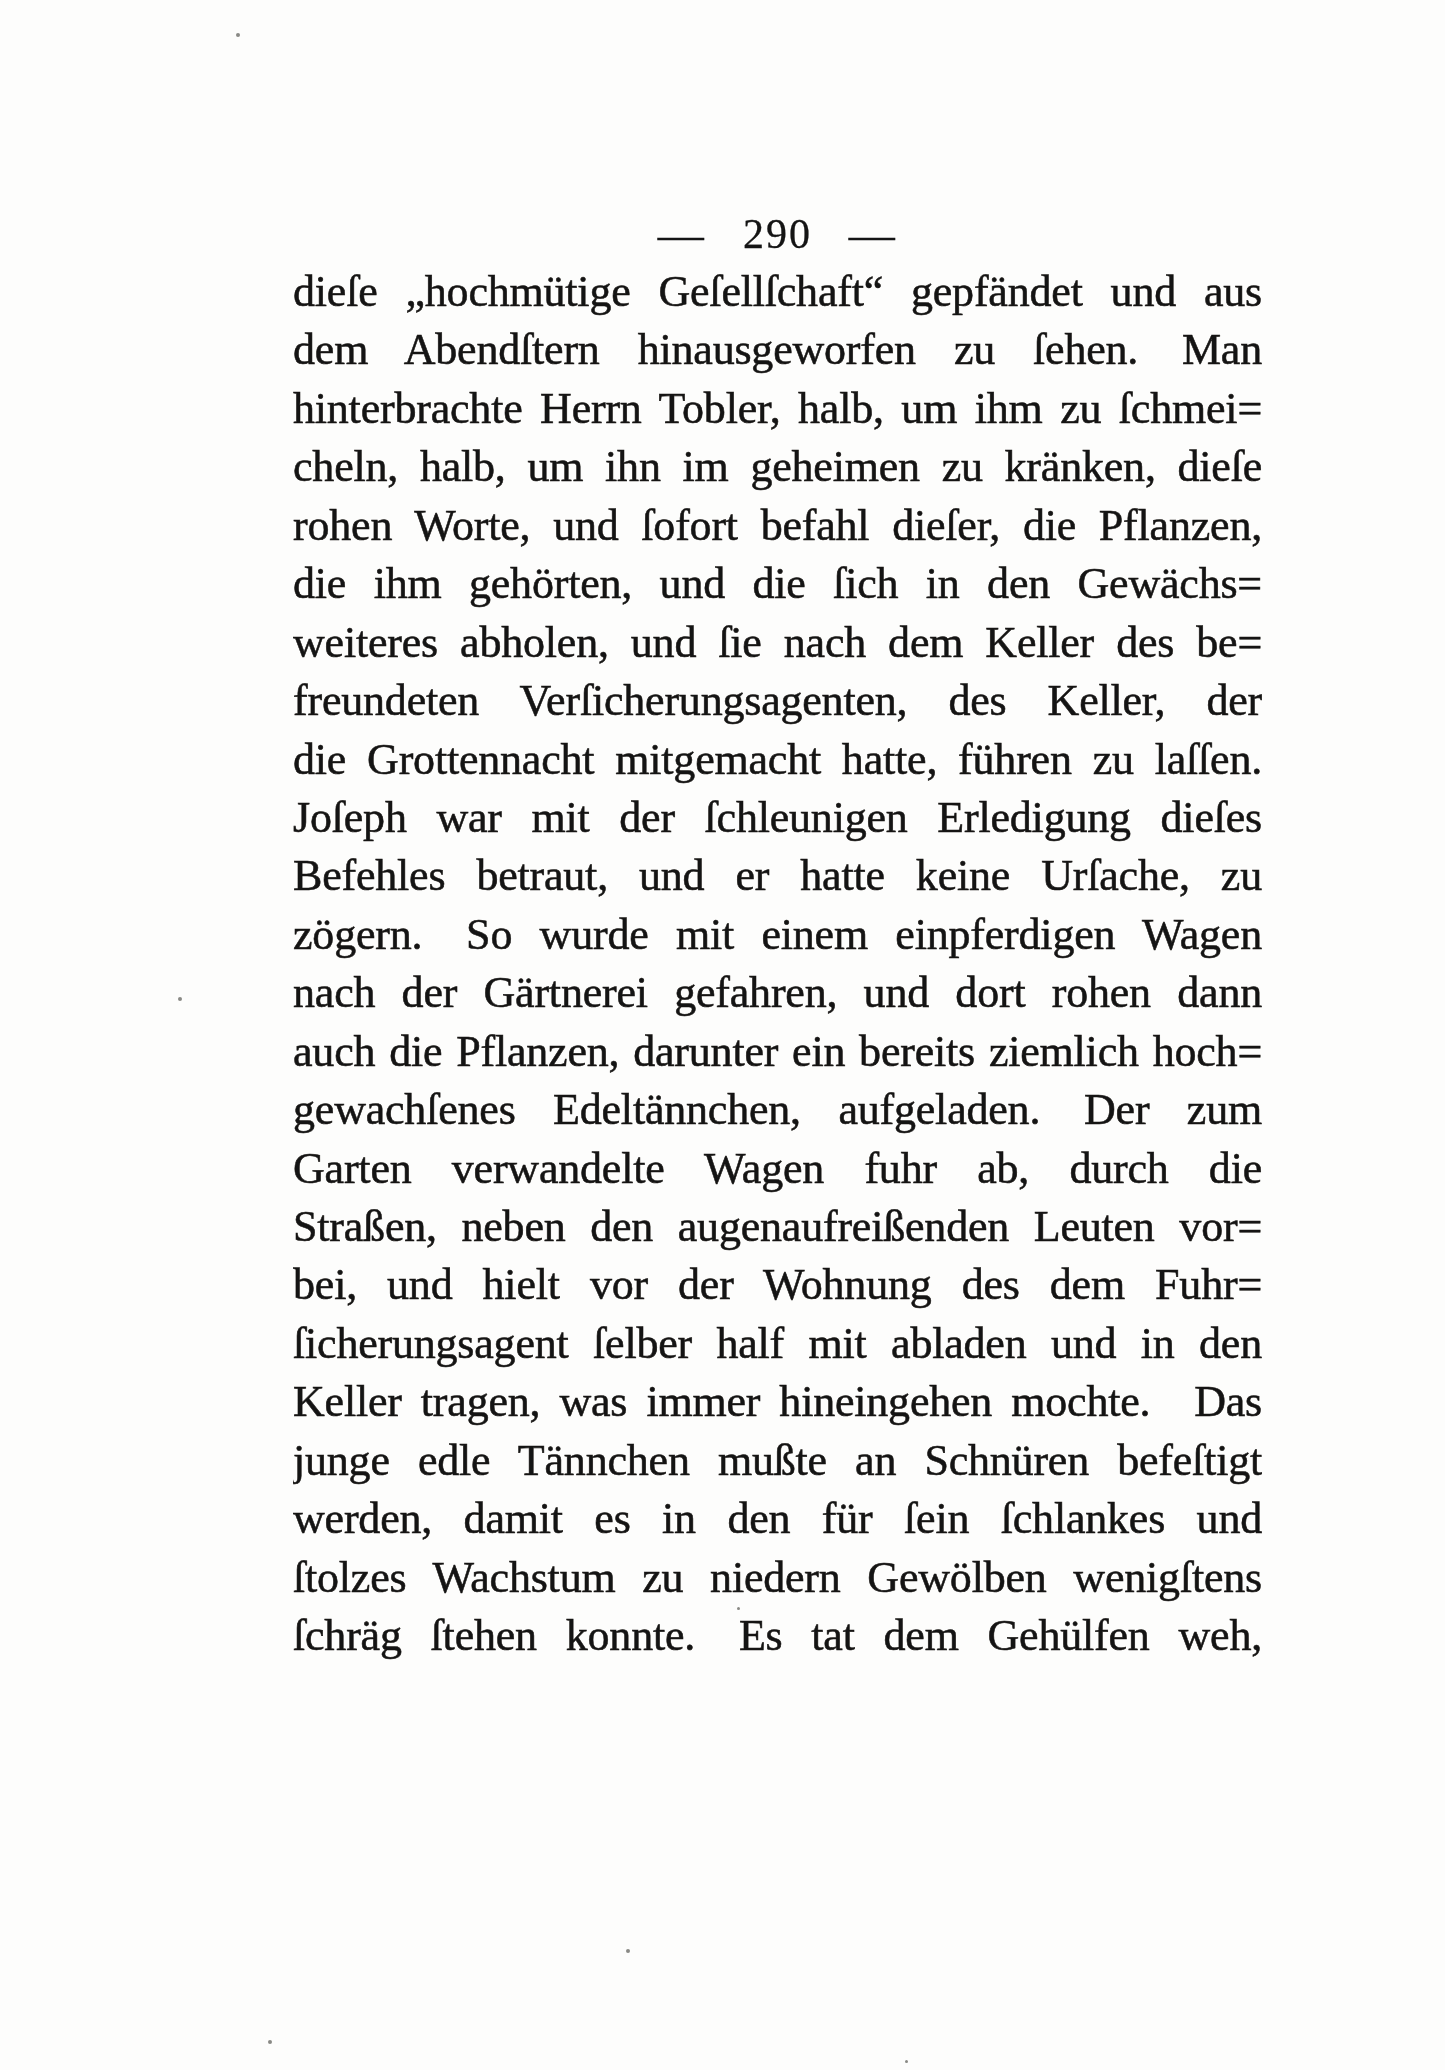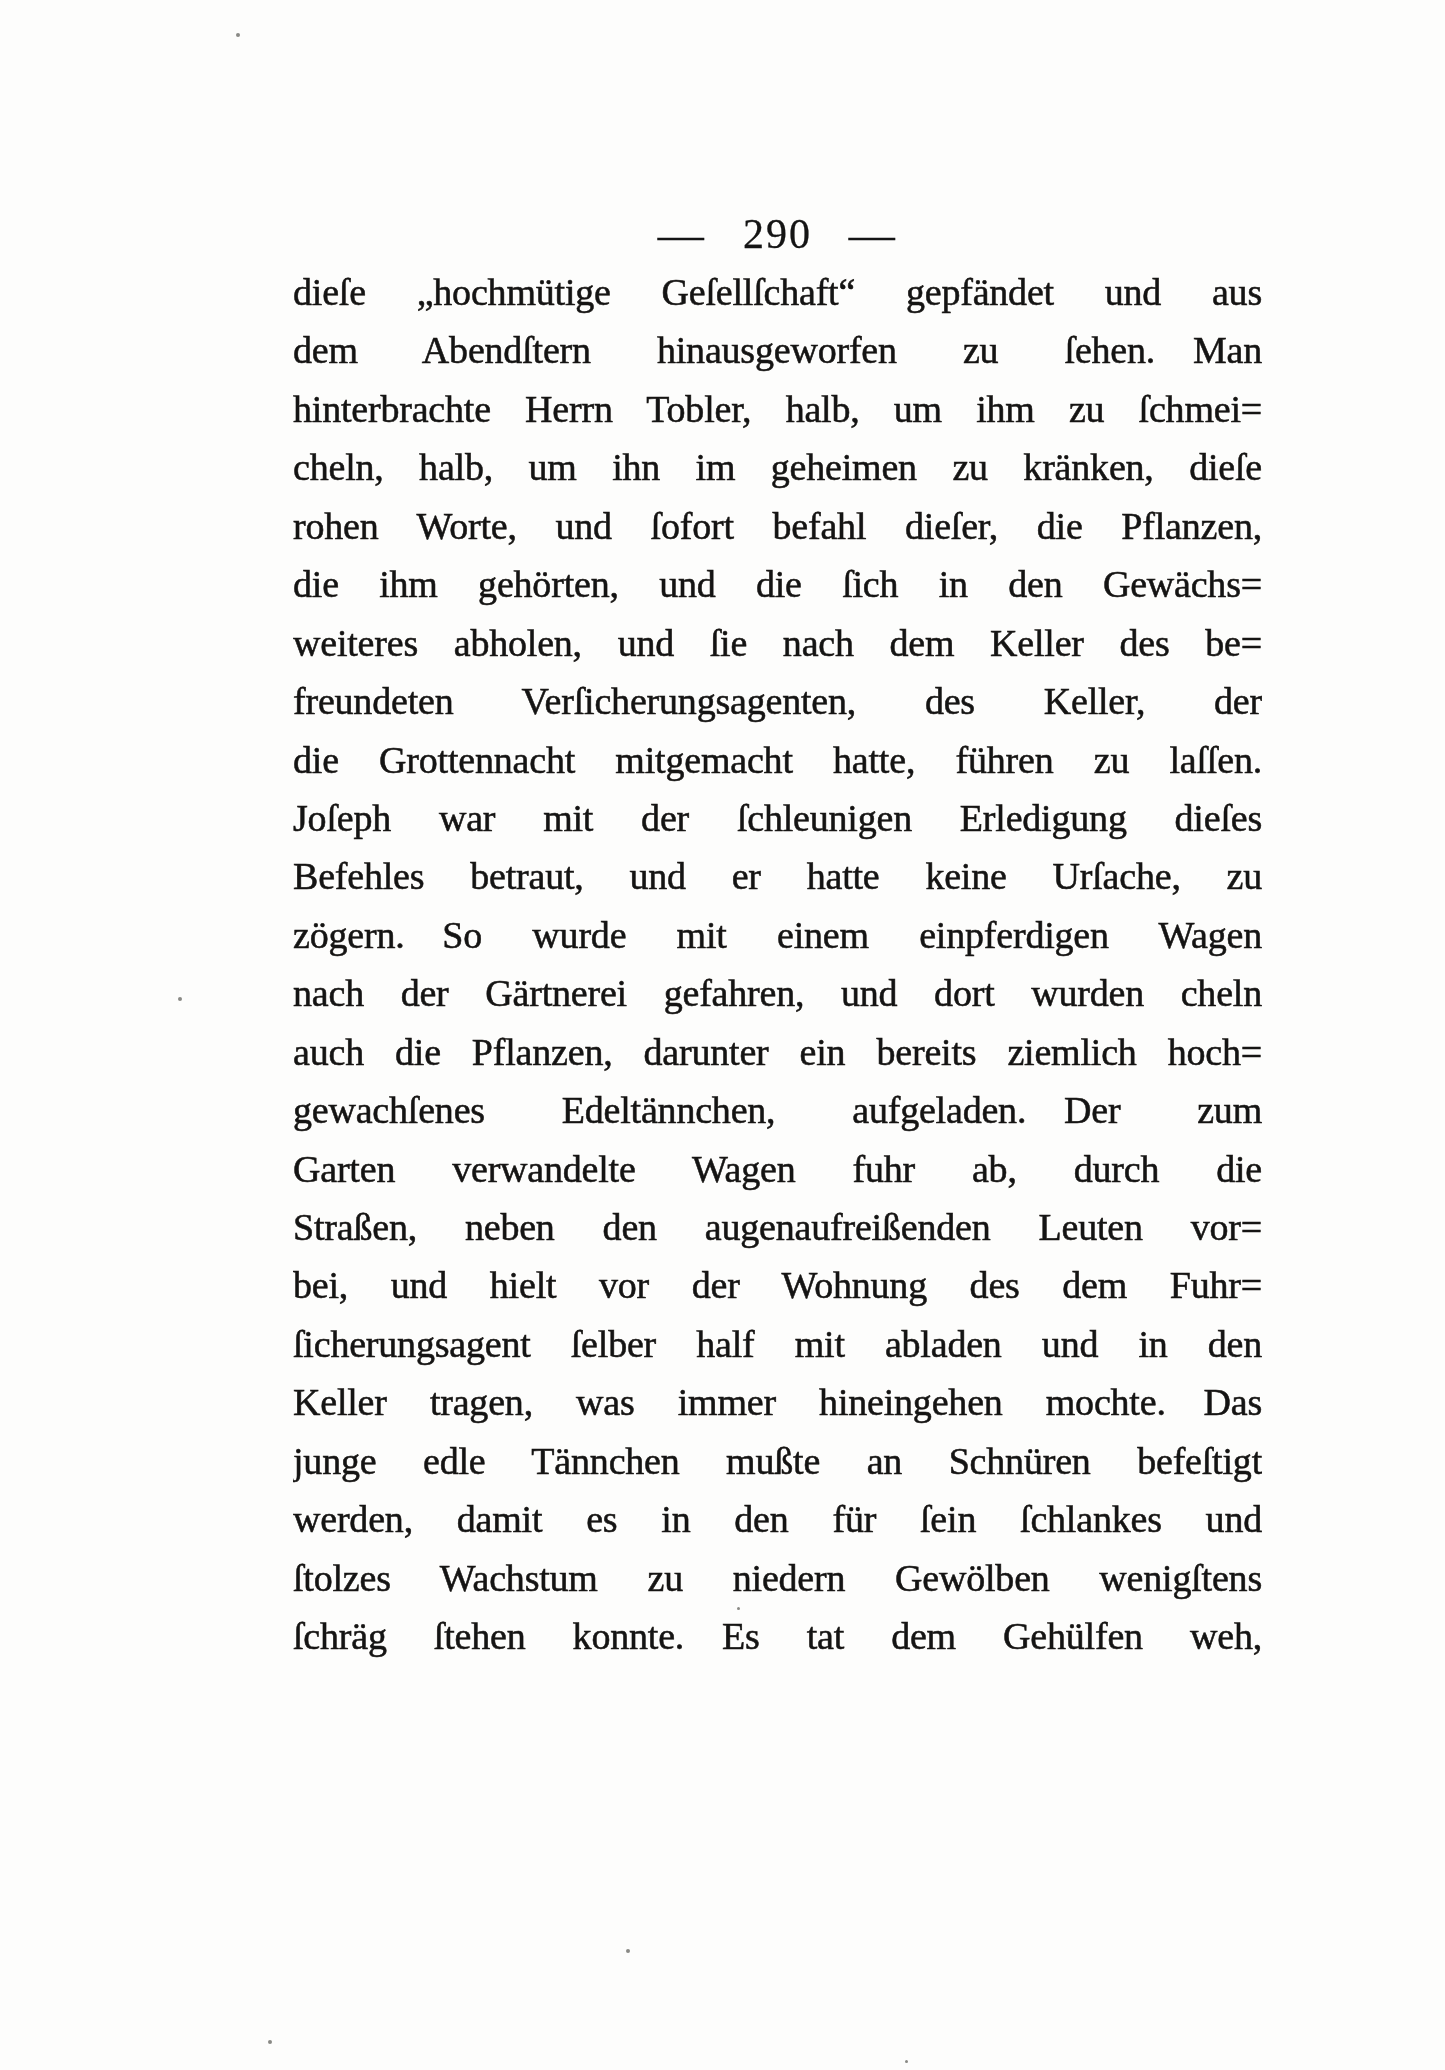--- a/index.html
+++ b/index.html
@@ -33,21 +33,21 @@
   }
   .folio .dash {
     font-size: 40px;
     transform: scaleX(1.15);
   }
   .text-block {
     position: absolute;
     top: 263px;
     left: 293px;
     width: 969px;
-    font-size: 38px;
+    font-size: 44px;
     letter-spacing: -0.2px;
     -webkit-text-stroke: 0.55px #181512;
   }
   .text-line {
     height: 58.45px;
     line-height: 58.45px;
     text-align: justify;
     text-align-last: justify;
     overflow: hidden;
     white-space: nowrap;
@@ -76,21 +76,21 @@
     <div class="text-line">hinterbrachte Herrn Tobler, halb, um ihm zu ſchmei=</div>
     <div class="text-line">cheln, halb, um ihn im geheimen zu kränken, dieſe</div>
     <div class="text-line">rohen Worte, und ſofort befahl dieſer, die Pflanzen,</div>
     <div class="text-line">die ihm gehörten, und die ſich in den Gewächs=</div>
     <div class="text-line">weiteres abholen, und ſie nach dem Keller des be=</div>
     <div class="text-line">freundeten Verſicherungsagenten, des Keller, der</div>
     <div class="text-line">die Grottennacht mitgemacht hatte, führen zu laſſen.</div>
     <div class="text-line">Joſeph war mit der ſchleunigen Erledigung dieſes</div>
     <div class="text-line">Befehles betraut, und er hatte keine Urſache, zu</div>
     <div class="text-line">zögern. So wurde mit einem einpferdigen Wagen</div>
-    <div class="text-line">nach der Gärtnerei gefahren, und dort wurden cheln</div>
+    <div class="text-line">nach der Gärtnerei gefahren, und dort rohen dann</div>
     <div class="text-line">auch die Pflanzen, darunter ein bereits ziemlich hoch=</div>
     <div class="text-line">gewachſenes Edeltännchen, aufgeladen. Der zum</div>
     <div class="text-line">Garten verwandelte Wagen fuhr ab, durch die</div>
     <div class="text-line">Straßen, neben den augenaufreißenden Leuten vor=</div>
     <div class="text-line">bei, und hielt vor der Wohnung des dem Fuhr=</div>
     <div class="text-line">ſicherungsagent ſelber half mit abladen und in den</div>
     <div class="text-line">Keller tragen, was immer hineingehen mochte. Das</div>
     <div class="text-line">junge edle Tännchen mußte an Schnüren befeſtigt</div>
     <div class="text-line">werden, damit es in den für ſein ſchlankes und</div>
     <div class="text-line">ſtolzes Wachstum zu niedern Gewölben wenigſtens</div>

